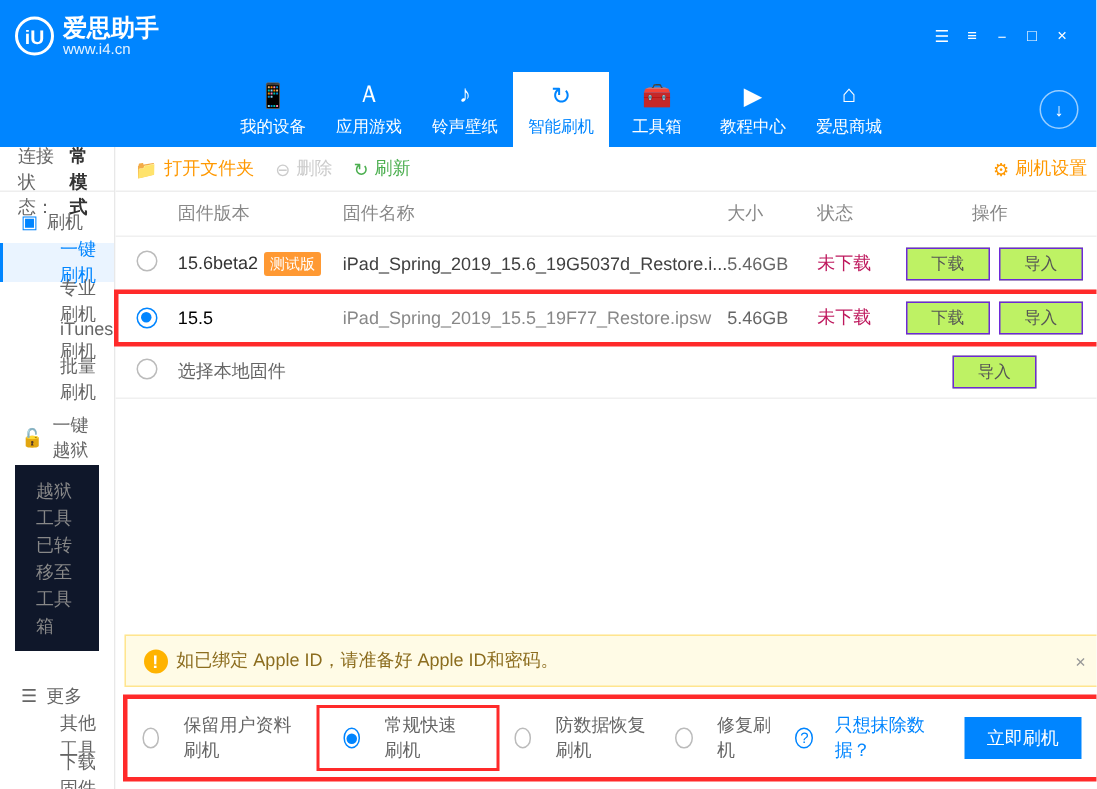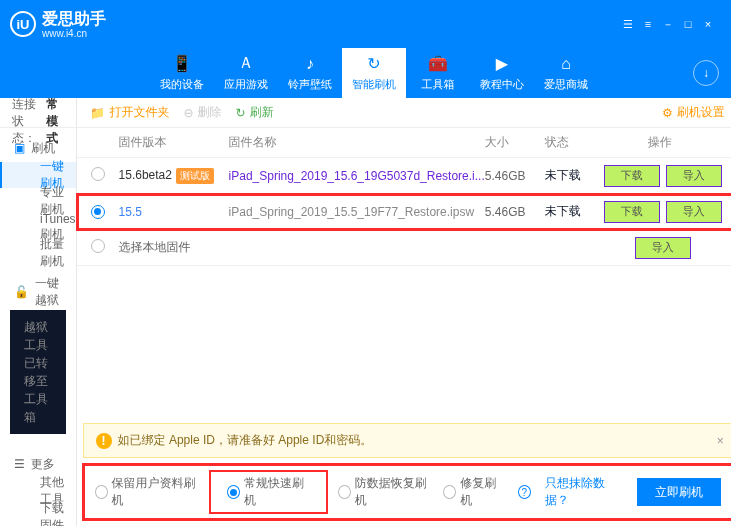--- a/index.html
+++ b/index.html
@@ -38,27 +38,27 @@
 .col-name{flex:1}
 .col-size{width:60px}
 .col-status{width:50px}
 .col-ops{width:130px;text-align:center}
 .row{height:36px;display:flex;align-items:center;padding:0 14px;border-bottom:1px solid #f5f5f5}
 .row.selected{outline:3px solid #ff2a2a;outline-offset:-2px}
 .radio{width:14px;height:14px;border:1px solid #bbb;border-radius:50%;display:inline-flex;align-items:center;justify-content:center}
 .radio.checked::after{content:"";width:7px;height:7px;background:#0085ff;border-radius:50%}
 .radio.checked{border-color:#0085ff}
 .beta-tag{display:inline-block;background:#ff9933;color:#fff;padding:1px 4px;border-radius:2px;font-size:10px;margin-left:4px}
-.status-text{color:#0f172a}
+.status-text{color:#be185d}
 .op-btn{width:56px;height:22px;border:1px solid #6d28d9;background:#bef264;color:#555;cursor:pointer;font-size:11px;margin-left:6px}
 .row-local{height:36px;display:flex;align-items:center;padding:0 14px;border-bottom:1px solid #f0f0f0}
 .warning-bar{background:#fffbe6;border:1px solid #ffe58f;padding:8px 12px;display:flex;align-items:center;gap:6px;color:#8c6d1f;margin:0 6px 6px;position:relative}
 .warn-close{position:absolute;right:8px;color:#999;cursor:pointer}
 .mode-bar{padding:8px 12px;display:flex;align-items:center;gap:14px;color:#666;outline:3px solid #ff2a2a;outline-offset:-2px;margin:0 6px 6px}
-.mode-item{display:flex;align-items:center;gap:4px;cursor:pointer}
+.mode-item{display:flex;align-items:center;gap:16px;cursor:pointer}
 .link{color:#0085ff;cursor:pointer}
 .flash-btn{background:#0085ff;color:#fff;border:none;width:90px;height:28px;cursor:pointer;font-size:12px;margin-left:auto}
 .mode-highlight{outline:2px solid #ff2a2a;padding:3px 16px}
 .info-icon{width:14px;height:14px;border:1px solid #0085ff;border-radius:50%;display:inline-flex;align-items:center;justify-content:center;color:#0085ff;font-size:10px}
 .gear-icon{color:#ff9800}
 </style>
 </head>
 <body>
 
 <div class="titlebar">
@@ -174,28 +174,28 @@
       <div class="col-ver">固件版本</div>
       <div class="col-name">固件名称</div>
       <div class="col-size">大小</div>
       <div class="col-status">状态</div>
       <div class="col-ops">操作</div>
     </div>
     <div id="table-body">
         <div class="row">
           <div class="col-radio"><span class="radio"></span></div>
           <div class="col-ver" style="color:#333">15.6beta2<span class="beta-tag">测试版</span></div>
-          <div class="col-name" style="color:#6d28d9">iPad_Spring_2019_15.6_19G5037d_Restore.i...</div>
+          <div class="col-name" style="color:#404040">iPad_Spring_2019_15.6_19G5037d_Restore.i...</div>
           <div class="col-size" style="color:#666">5.46GB</div>
           <div class="col-status status-text">未下载</div>
           <div class="col-ops"><button class="op-btn">下载</button><button class="op-btn">导入</button></div>
         </div>
         <div class="row selected">
           <div class="col-radio"><span class="radio checked"></span></div>
-          <div class="col-ver" style="color:#3b82f6">15.5</div>
+          <div class="col-ver" style="color:#000000">15.5</div>
           <div class="col-name" style="color:#888">iPad_Spring_2019_15.5_19F77_Restore.ipsw</div>
           <div class="col-size" style="color:#666">5.46GB</div>
           <div class="col-status status-text">未下载</div>
           <div class="col-ops"><button class="op-btn">下载</button><button class="op-btn">导入</button></div>
         </div>
       </div>
     <div class="row-local">
       <div class="col-radio"><span class="radio"></span></div>
       <div style="flex:1;color:#666">选择本地固件</div>
       <div class="col-ops"><button class="op-btn">导入</button></div>

